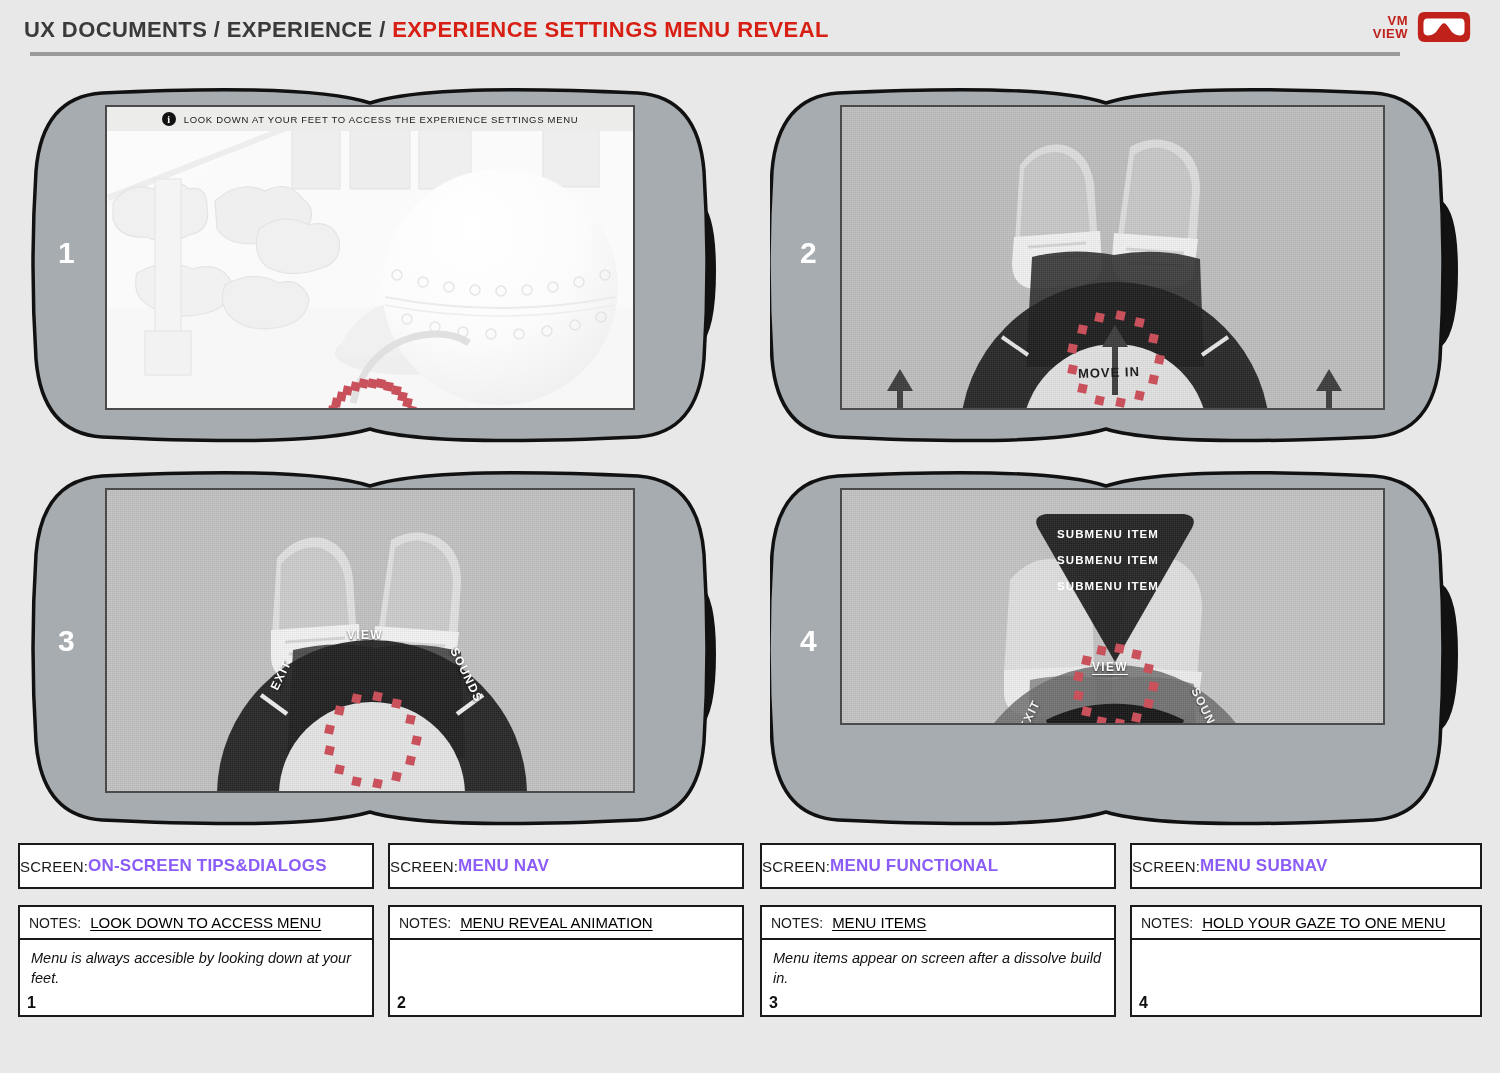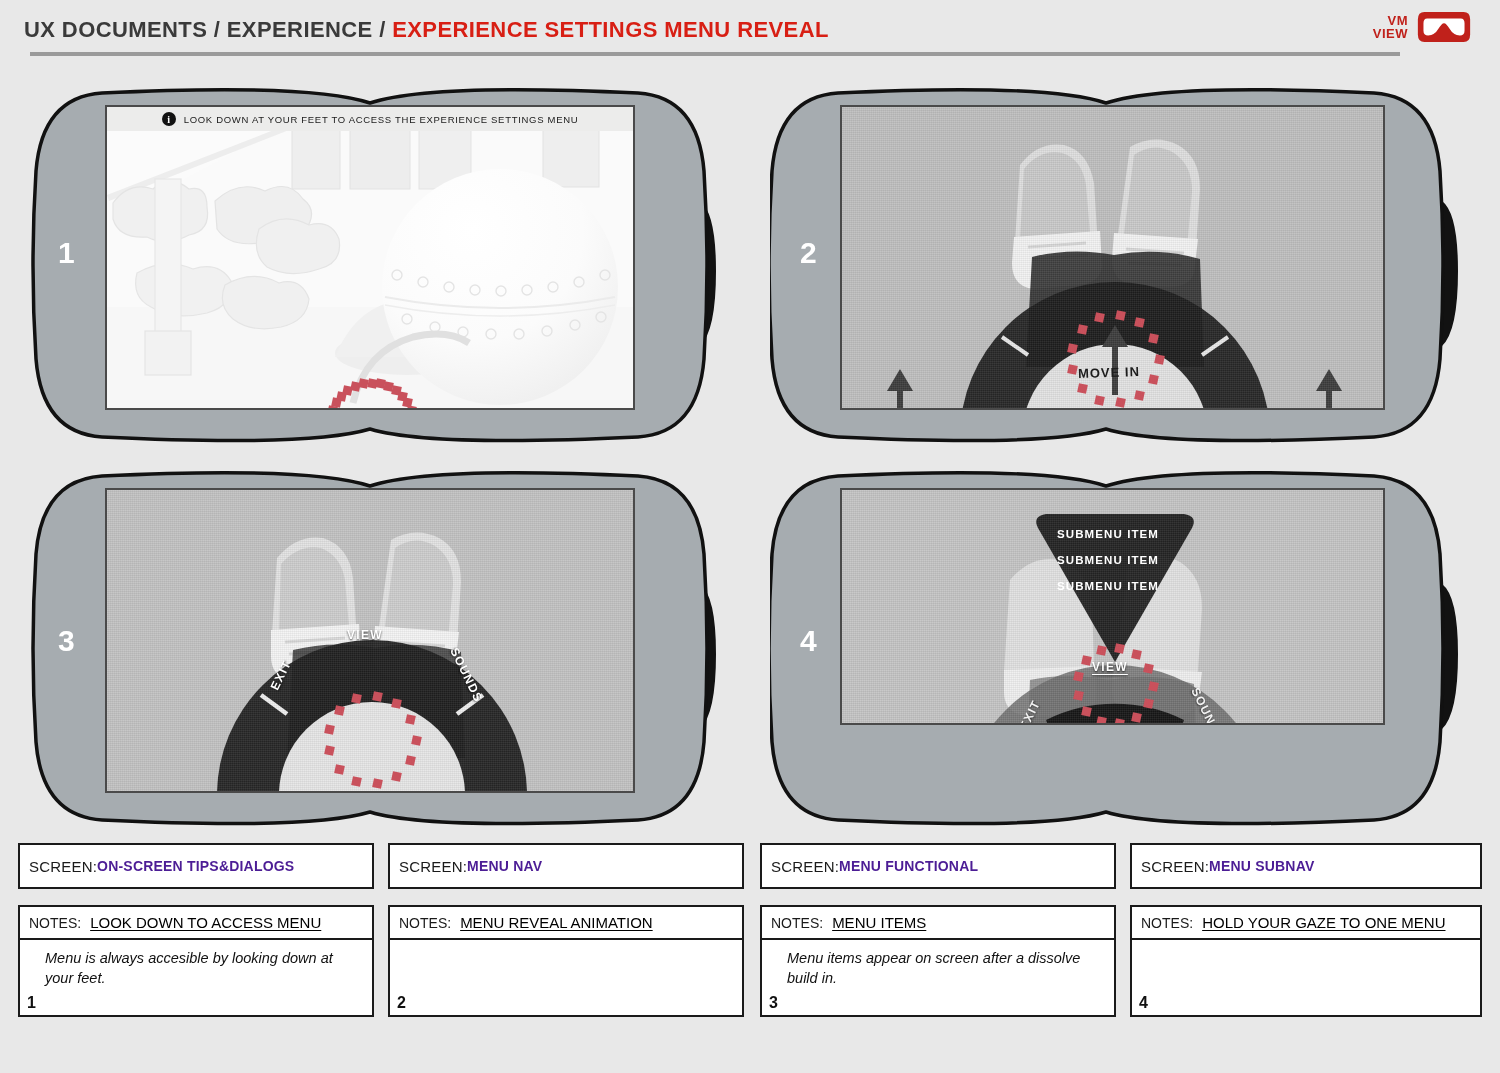--- a/index.html
+++ b/index.html
@@ -139,42 +139,42 @@
   }
   .cap-col { position: absolute; width: 356px; }
   .cap-col.c1 { left: 18px; }
   .cap-col.c2 { left: 388px; }
   .cap-col.c3 { left: 760px; }
   .cap-col.c4 { left: 1130px; }
   .cap-col.c4 { width: 352px; }
 
   .screen-box {
     border: 2px solid #1a1a1a; background: #ffffff;
-    height: 46px; display: flex; align-items: center; padding-left: 9px;
+    height: 46px; display: flex; align-items: center; 
     white-space: nowrap; overflow: hidden;
   }
   .screen-lbl { font-size: 15px; color: #1a1a1a; letter-spacing: .2px; }
-  .screen-val { font-size: 14px; color: #4c1d95; font-weight: bold; letter-spacing: .2px; }
+  .screen-val { font-size: 17px; color: #8b5cf6; font-weight: bold; letter-spacing: .2px; }
 
   .notes-box {
     margin-top: 16px; border: 2px solid #1a1a1a; background: #ffffff;
     height: 112px; position: relative;
   }
   .notes-head {
     height: 33px; border-bottom: 2px solid #1a1a1a;
     display: flex; align-items: center; padding-left: 9px; gap: 9px;
     white-space: nowrap; overflow: hidden;
   }
   .notes-lbl { font-size: 14px; color: #1a1a1a; }
   .notes-title {
     font-size: 15px; color: #000;
     text-decoration: underline; text-underline-offset: 2px;
   }
   .notes-body {
-    padding: 9px 10px 0 25px; font-size: 14.5px; font-style: italic;
+    padding: 9px 10px 0 11px; font-size: 14.5px; font-style: italic;
     color: #111; line-height: 1.35;
     font-family: "Liberation Sans", sans-serif;
   }
   .notes-num {
     position: absolute; left: 7px; bottom: 3px;
     font-size: 16px; font-weight: bold; color: #111;
   }
   .cap-col.c4 .notes-body { padding-left: 22px; }
 </style>
 </head>

